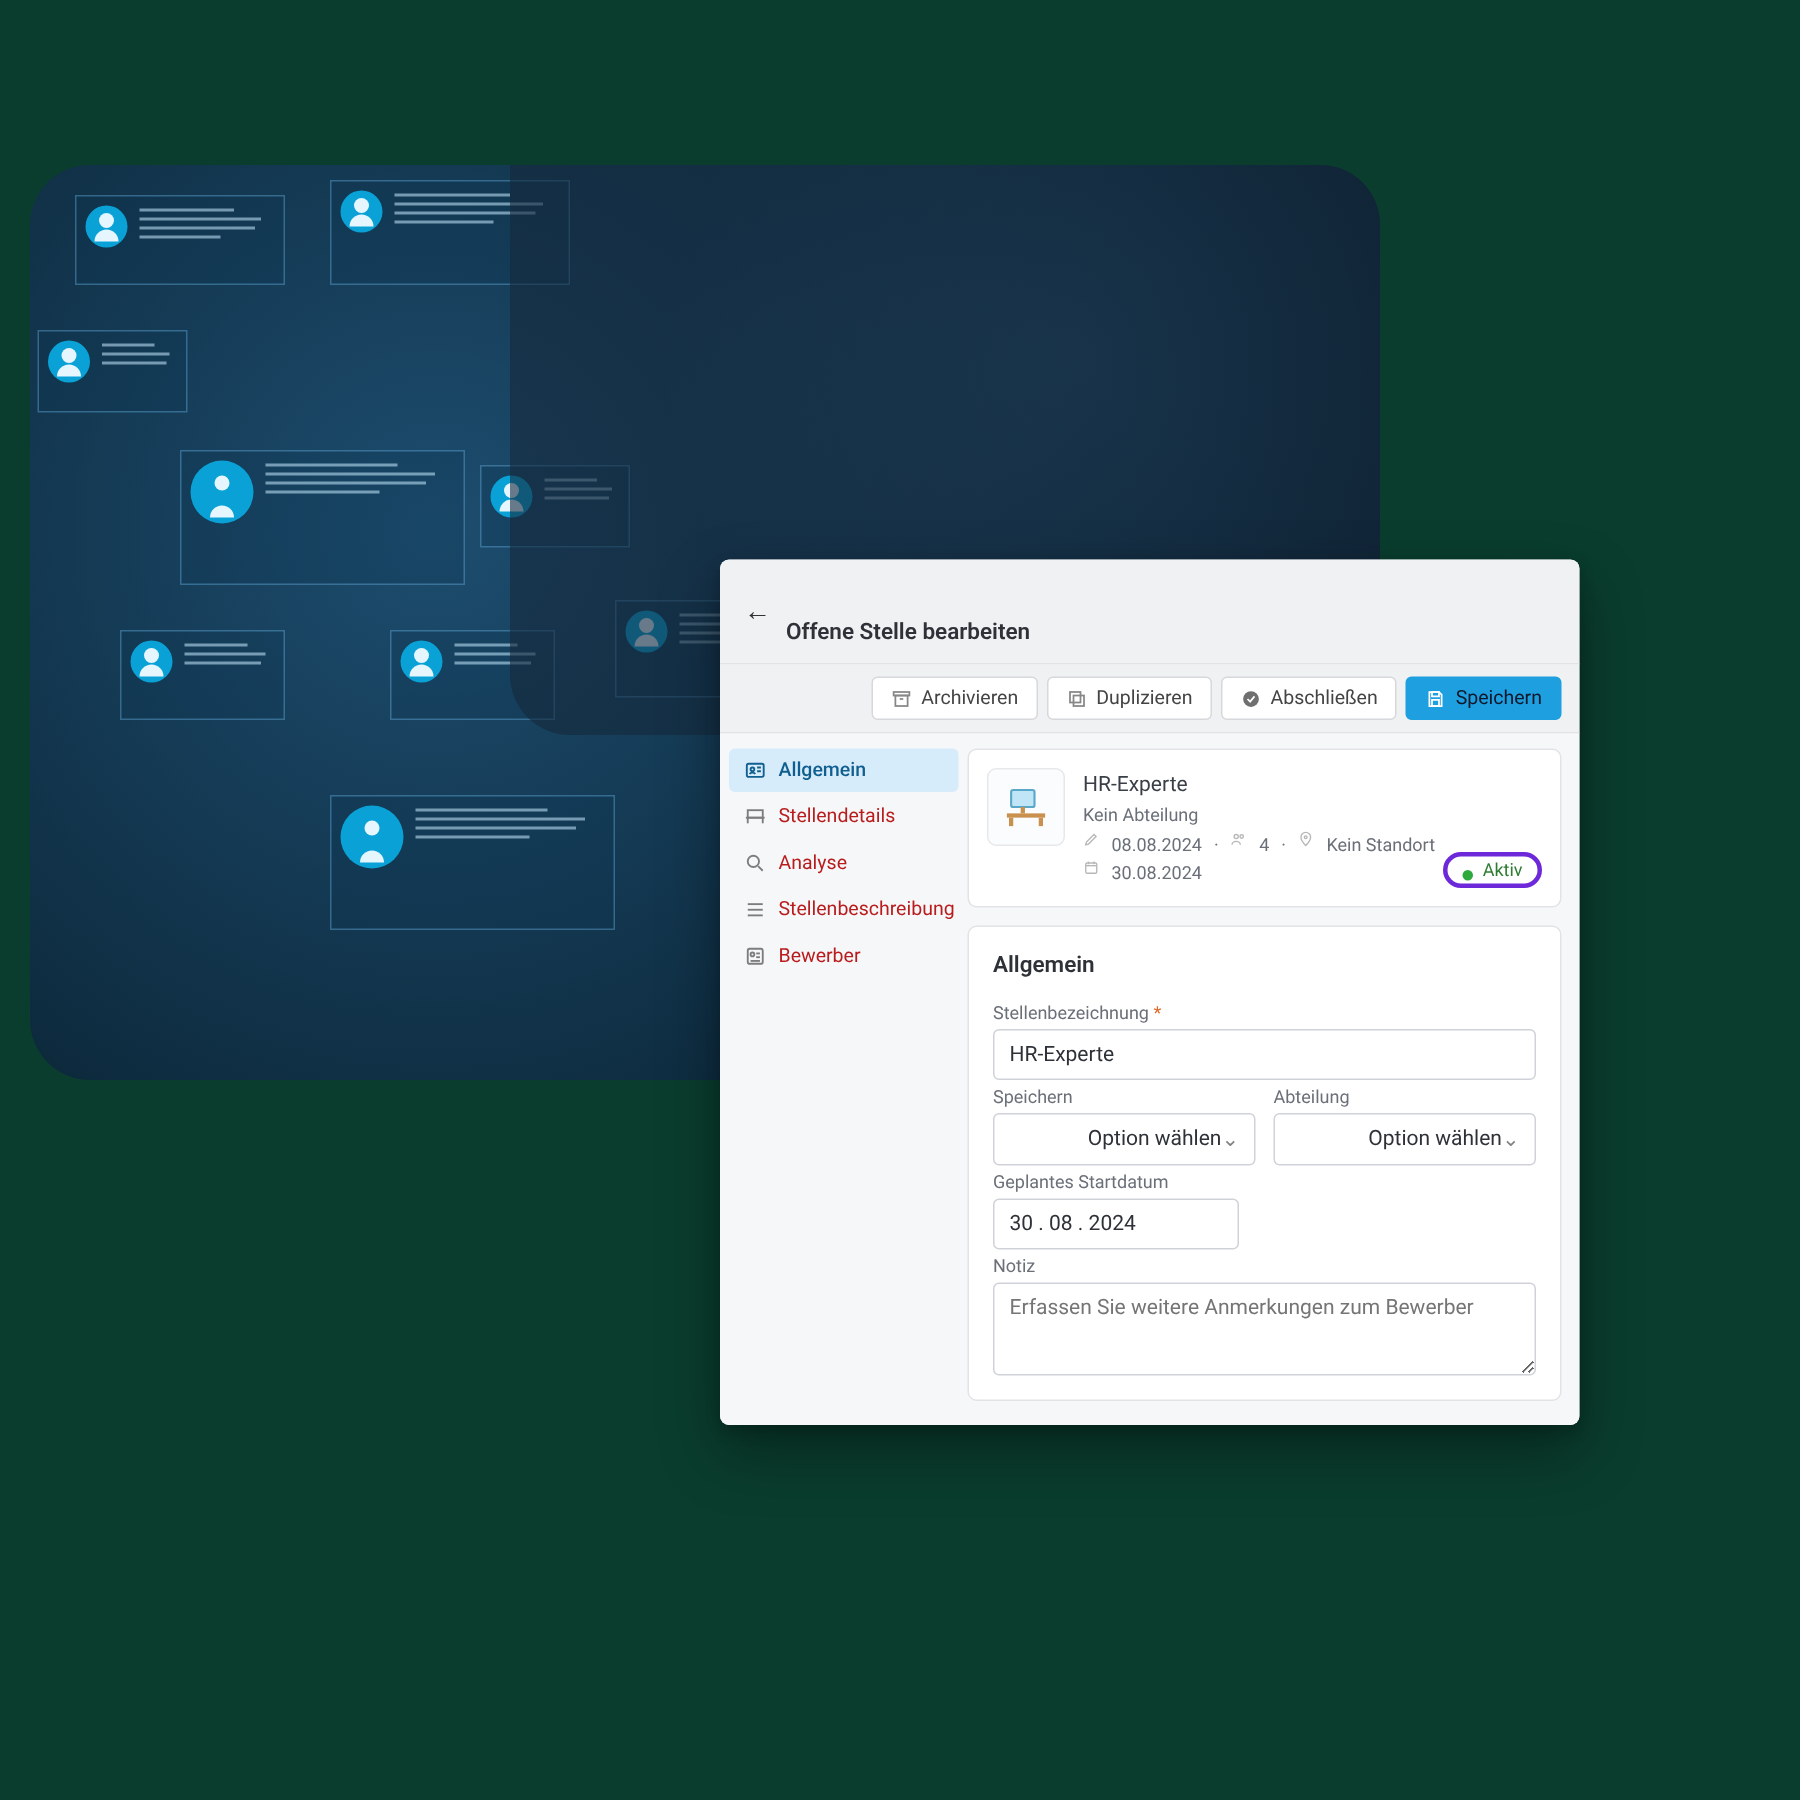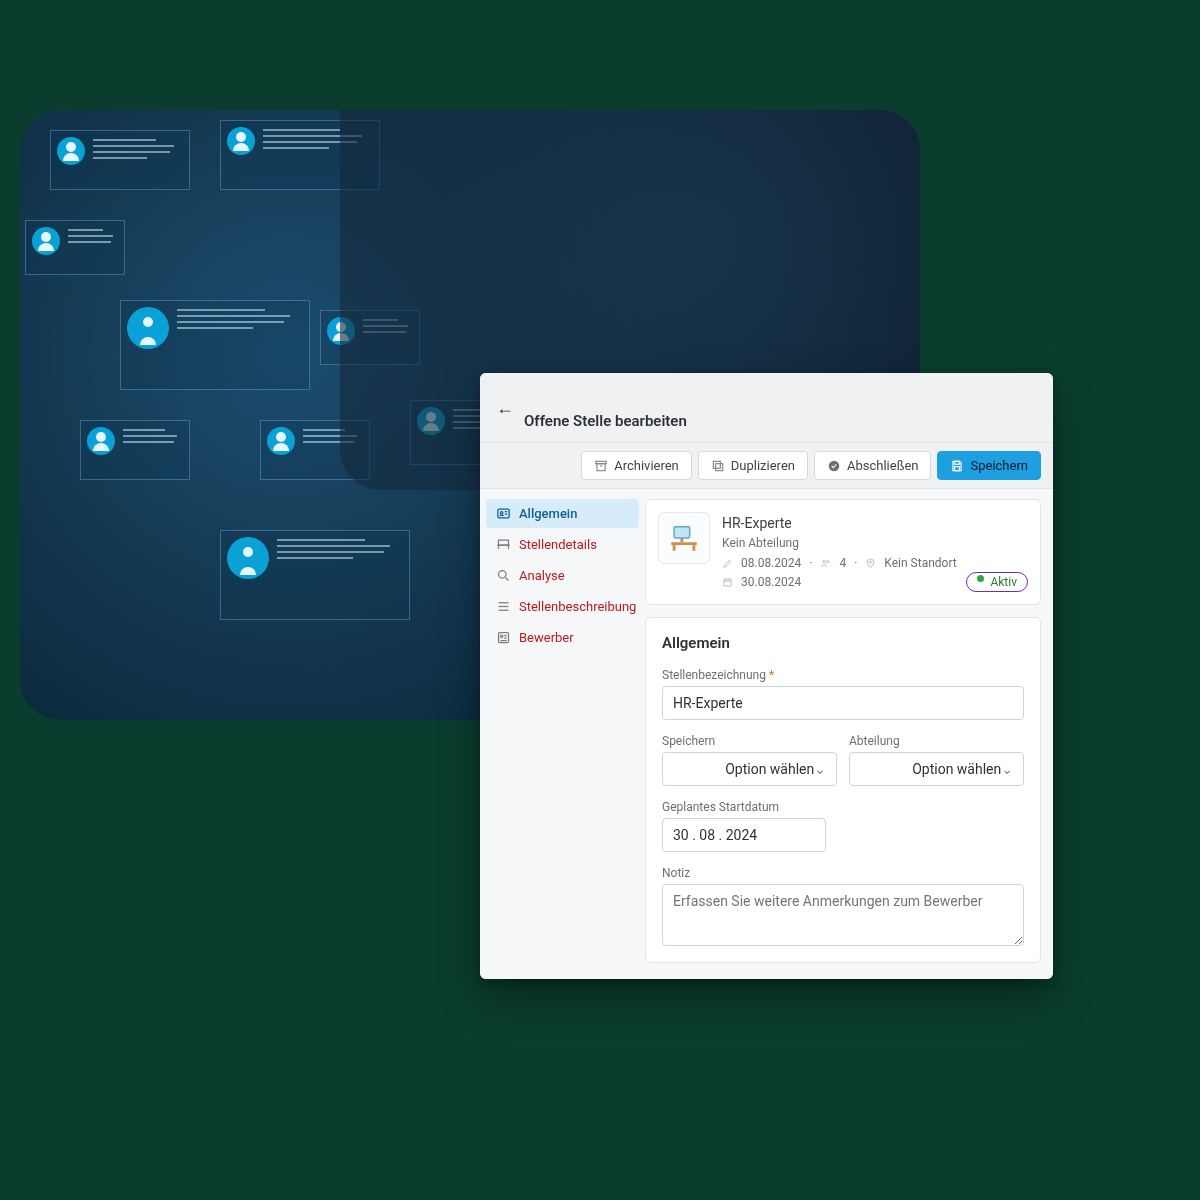--- a/index.html
+++ b/index.html
@@ -147,35 +147,35 @@
     background:#fff;border:1px solid #e1e3e7;border-radius:6px;
     padding:12px;display:flex;gap:12px;position:relative;
   }
   .info-card .thumb{
     width:52px;height:52px;border:1px solid #e6e8eb;border-radius:6px;
     display:flex;align-items:center;justify-content:center;font-size:26px;
     background:#fbfcfd;
   }
   .info-card .meta{flex:1;color:#6a6f78;font-size:12px;line-height:1.6}
   .info-card .meta .title{color:#3a3f47;font-size:14px;margin-bottom:0}
-  .info-card .meta .row{display:flex;gap:8px;align-items:center;flex-wrap:wrap}
+  .info-card .meta .row{display:flex;gap:8px;align-items:flex-start;flex-wrap:wrap}
   .status{
     position:absolute;right:12px;bottom:12px;
-    display:inline-flex;align-items:flex-start;gap:6px;
-    border:1px solid #6d28d9;border-radius:12px;
+    display:inline-flex;align-items:flex-end;gap:6px;
+    border:3px solid #6d28d9;border-radius:12px;
     padding:2px 10px;font-size:12px;color:#2e7d32;background:#fff;
   }
   .status::before{content:"";width:7px;height:7px;border-radius:50%;background:#2eaa3d;display:inline-block}
 
   .form-card{
     background:#fff;border:1px solid #e1e3e7;border-radius:6px;
     padding:16px;margin-top:12px;
   }
   .form-card h2{font-size:15px;font-weight:600;margin-bottom:16px;color:#2e3238}
-  .field{margin-bottom:14px;display:flex;flex-direction:column;gap:4px}
+  .field{margin-bottom:4px;display:flex;flex-direction:column;gap:4px}
   .field label{font-size:12px;color:#6a6f78}
   .req{color:#e06a2b}
   .input, .select, .textarea{
     width:100%;
     border:1px solid #cfd2d8;border-radius:4px;
     padding:8px 10px;font-size:14px;color:#2e3238;background:#fff;
     font-family:inherit;
   }
   .select{display:flex;justify-content:flex-end;align-items:center;cursor:pointer}
   .select .chev{opacity:.6}

